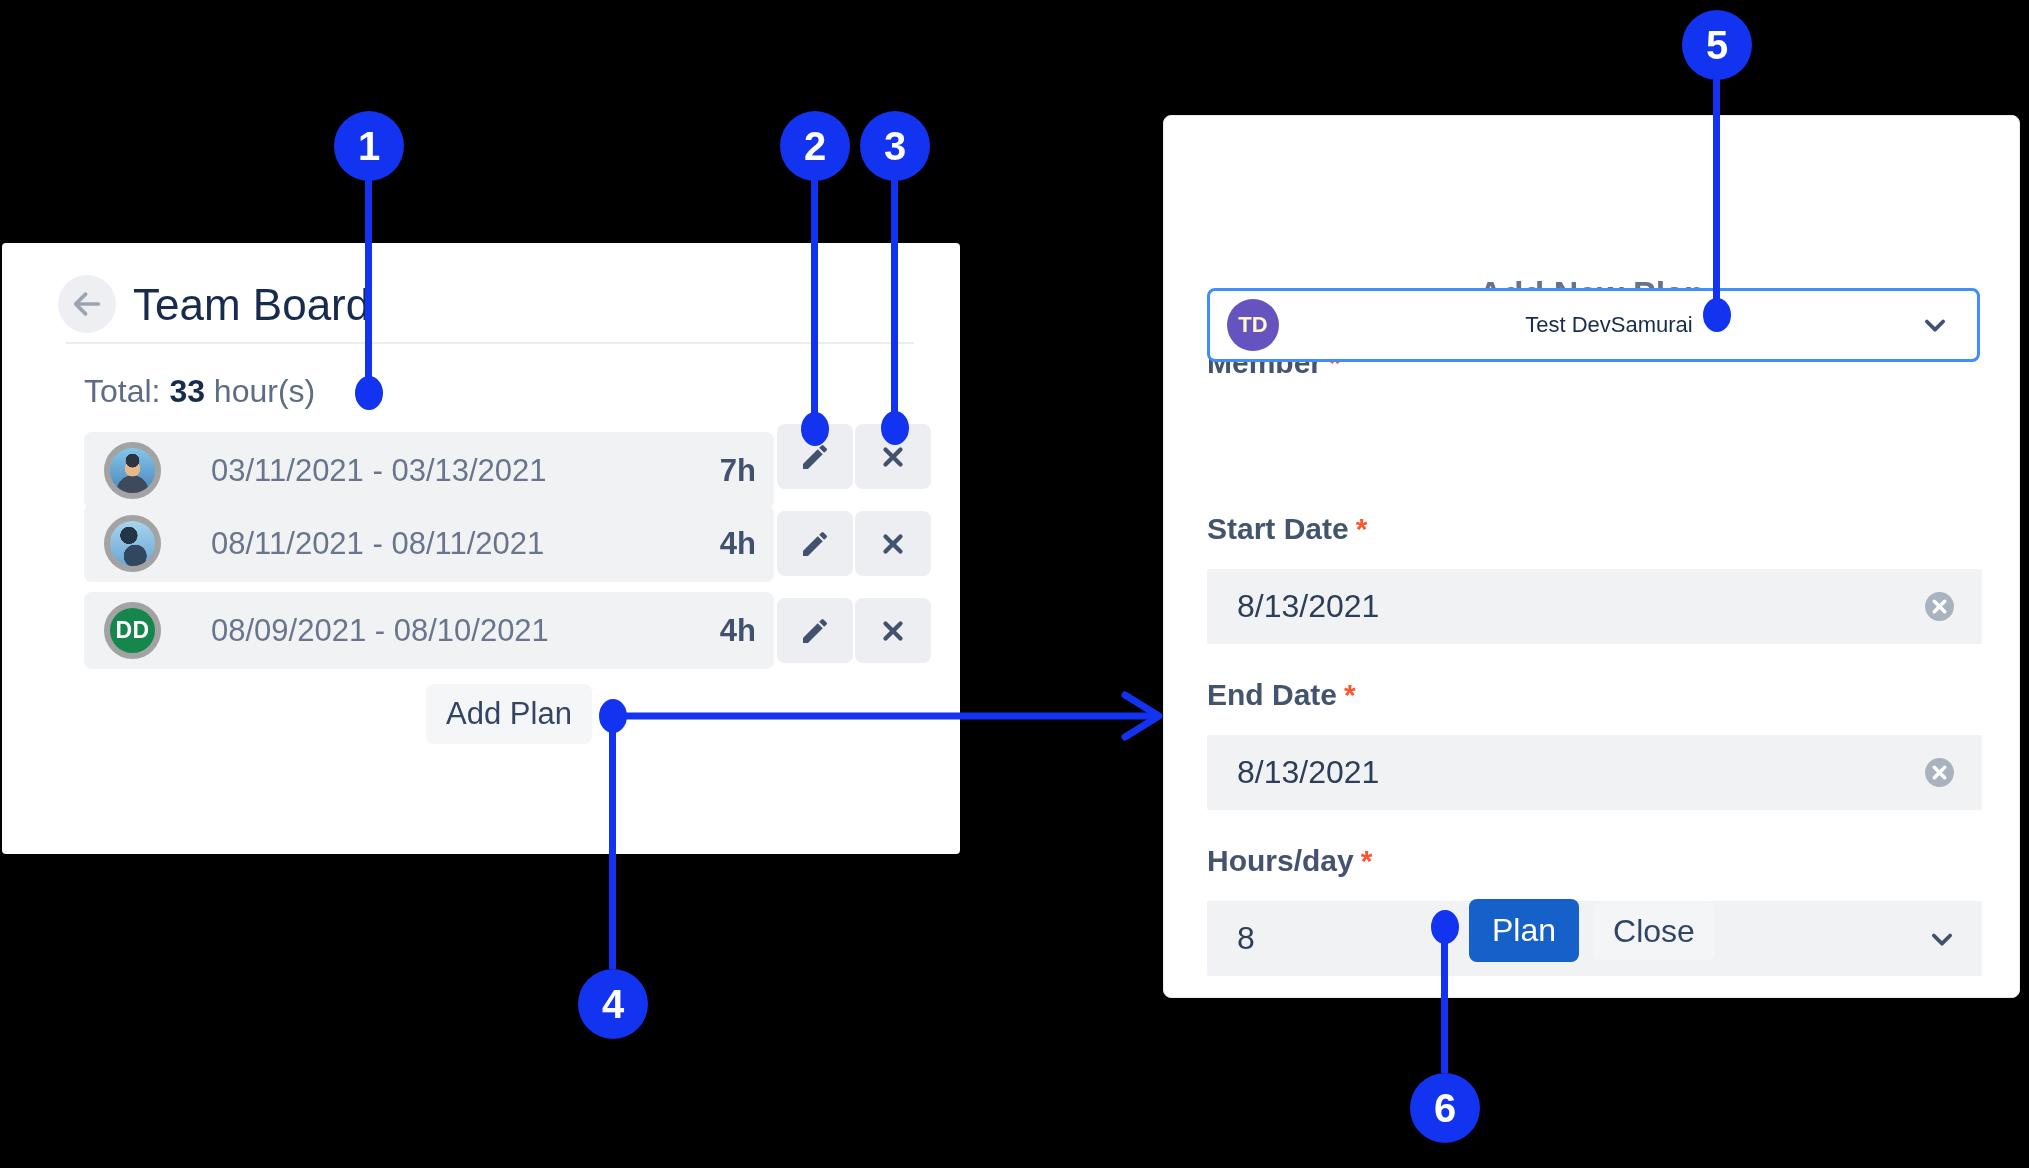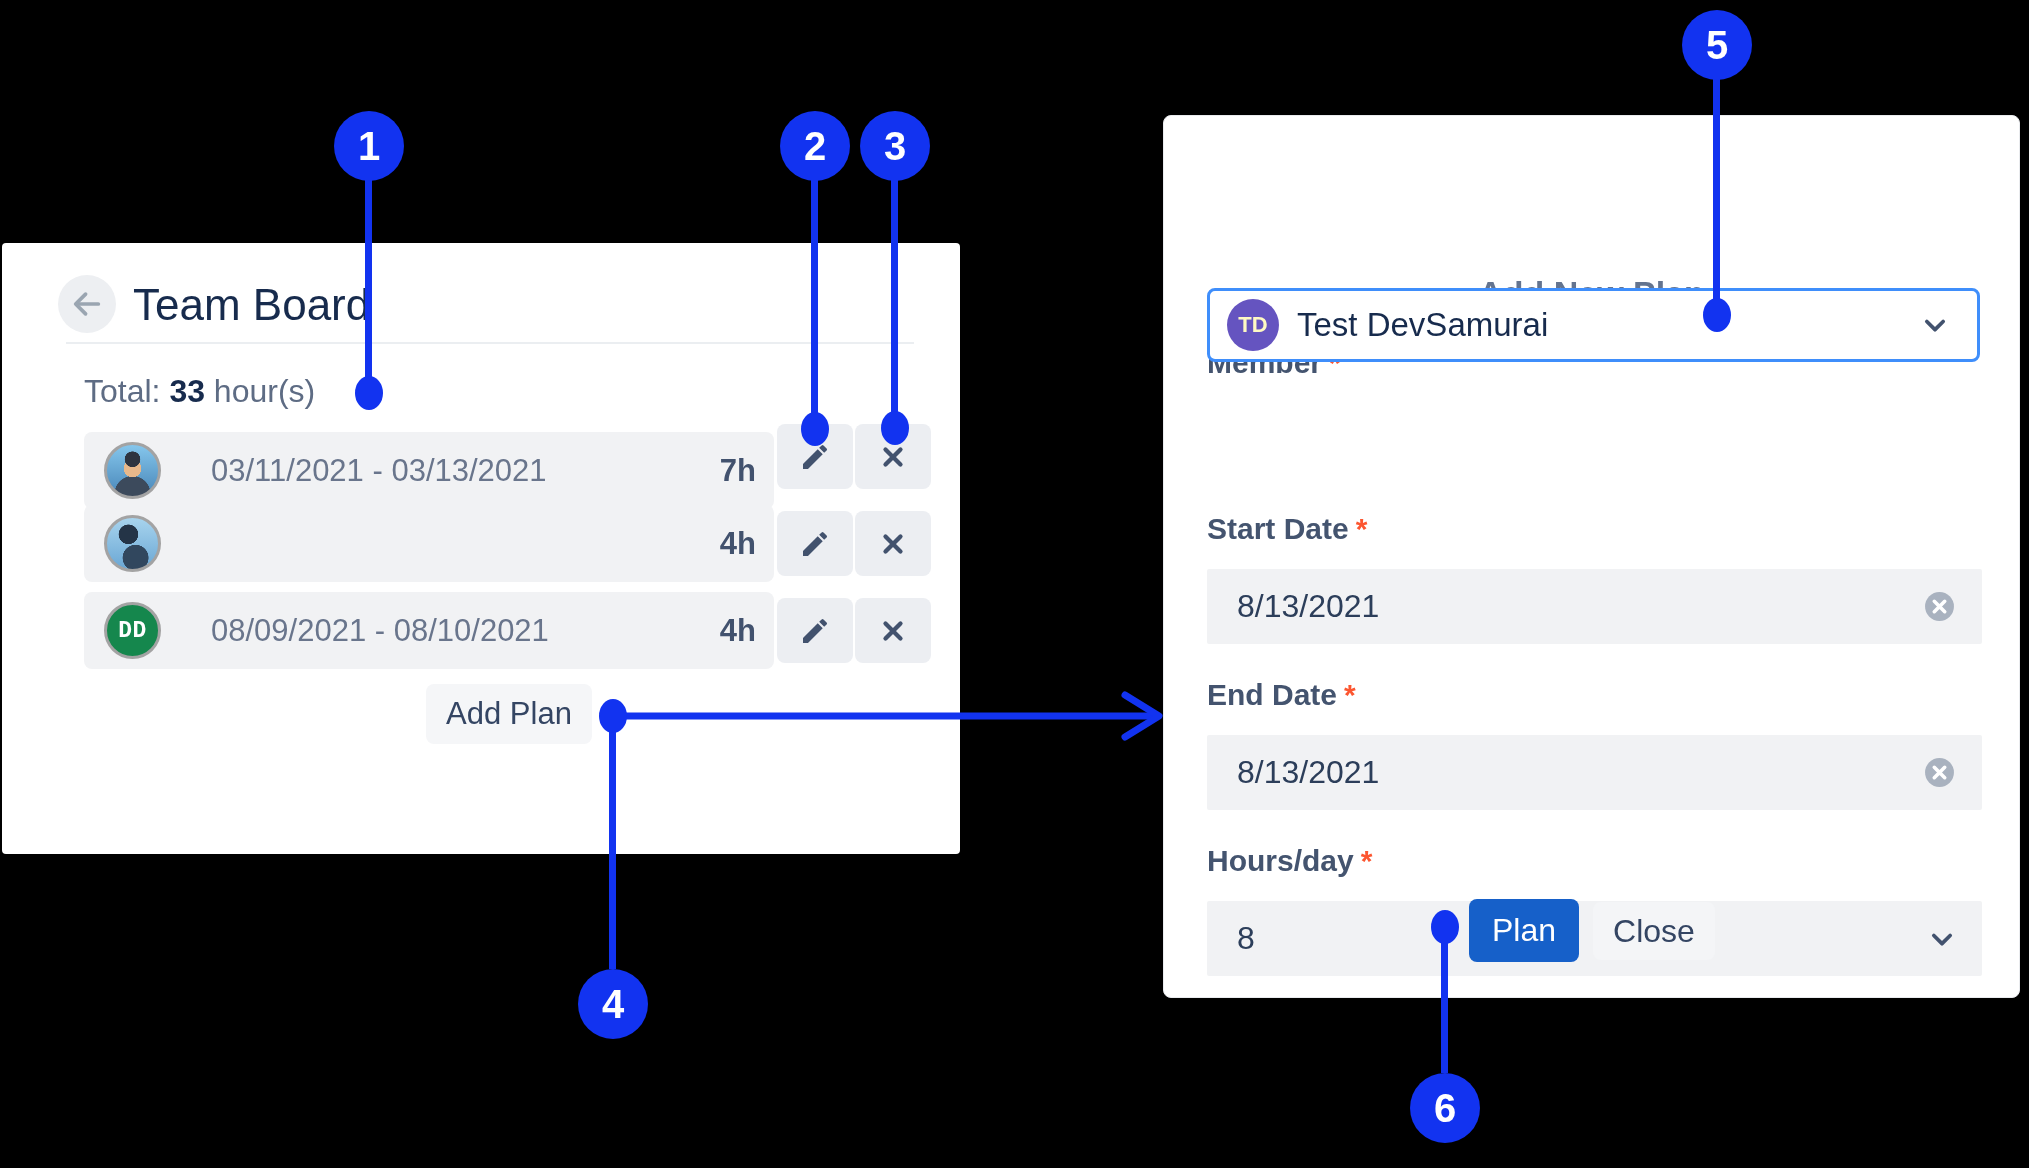--- a/index.html
+++ b/index.html
@@ -32,22 +32,22 @@
     position:absolute; left:82px; top:128px; height:40px; line-height:40px;
     font-size:32px; color:#5e6c84;
   }
   .tb-total b { color:#172b4d; font-weight:700; }
   .tb-row {
     position:absolute; left:82px; width:690px; height:77px;
     background:#f1f2f4; border-radius:8px;
   }
   .tb-row .avatar {
     position:absolute; left:20px; top:10px; width:57px; height:57px;
-    border-radius:50%; border:3px solid #a3a3a3;
-    display:flex; align-items:center; justify-content:center;font-family:Liberation Mono, monospace;
+    border-radius:50%; border:6px solid #a3a3a3;
+    display:flex; align-items:center; justify-content:center;
   }
   .avatar-photo-1 {
     background:
       radial-gradient(circle at 50% 28%, #2e3440 0 17%, rgba(0,0,0,0) 18%),
       radial-gradient(circle at 50% 46%, #e8b88b 0 23%, rgba(0,0,0,0) 24%),
       radial-gradient(circle at 50% 96%, #3c4a5c 0 32%, rgba(0,0,0,0) 33%),
       linear-gradient(180deg, #85c6ec, #4886b8);
   }
   .avatar-photo-2 {
     background:
@@ -94,21 +94,21 @@
   .member-select {
     position:absolute; left:43px; top:172px; width:773px; height:74px;
     border:3px solid #3f8efb; border-radius:8px; background:#fff; cursor:pointer;
     display:flex; align-items:center; padding:0 28px 0 17px;
   }
   .member-avatar {
     width:52px; height:52px; border-radius:50%; background:#6554c0;
     color:#fef9c3; font-size:22px; font-weight:700;
     display:flex; align-items:center; justify-content:center; flex:0 0 auto;
   }
-  .member-name { margin-left:18px; font-size:33px; color:#172b4d; flex:1 1 auto; }
+  .member-name { margin-left:18px; font-size:22px; color:#172b4d; flex:1 1 auto;text-align:center; }
   .gray-field {
     position:absolute; left:43px; width:775px; height:75px;
     background:#f1f2f4; border-radius:2px; cursor:text;
     display:flex; align-items:center; padding:0 26px 0 30px;
   }
   .gray-field .field-value { font-size:32px; color:#2c3e5a; flex:1 1 auto; }
   .form-btn {
     position:absolute; border-radius:8px; cursor:pointer;
     display:flex; align-items:center; justify-content:center; font-size:32px;
   }
@@ -171,20 +171,21 @@
       <span>
         <svg width="30" height="30" viewBox="0 0 24 24" fill="none" stroke="#42526e" stroke-width="3.4" stroke-linecap="round">
           <line x1="6" y1="6" x2="18" y2="18"></line>
             <line x1="18" y1="6" x2="6" y2="18"></line>
         </svg>
       </span>
     </div>
 
     <div class="tb-row" style="top:262px">
       <div class="avatar avatar-photo-2"></div>
+      <div class="date">08/11/2021 - 08/11/2021</div>
       <div class="hours">4h</div>
     </div>
     <div class="row-btn" style="left:775px; top:268px">
       <span>
         <svg width="32" height="32" viewBox="0 0 24 24" fill="#42526e">
           <path d="M3 17.25V21h3.75L17.81 9.94l-3.75-3.75L3 17.25zM20.71 7.04a.996.996 0 0 0 0-1.41l-2.34-2.34a.996.996 0 0 0-1.41 0l-1.83 1.83 3.75 3.75 1.83-1.83z"></path>
         </svg>
       </span>
     </div>
     <div class="row-btn" style="left:853px; top:268px">

